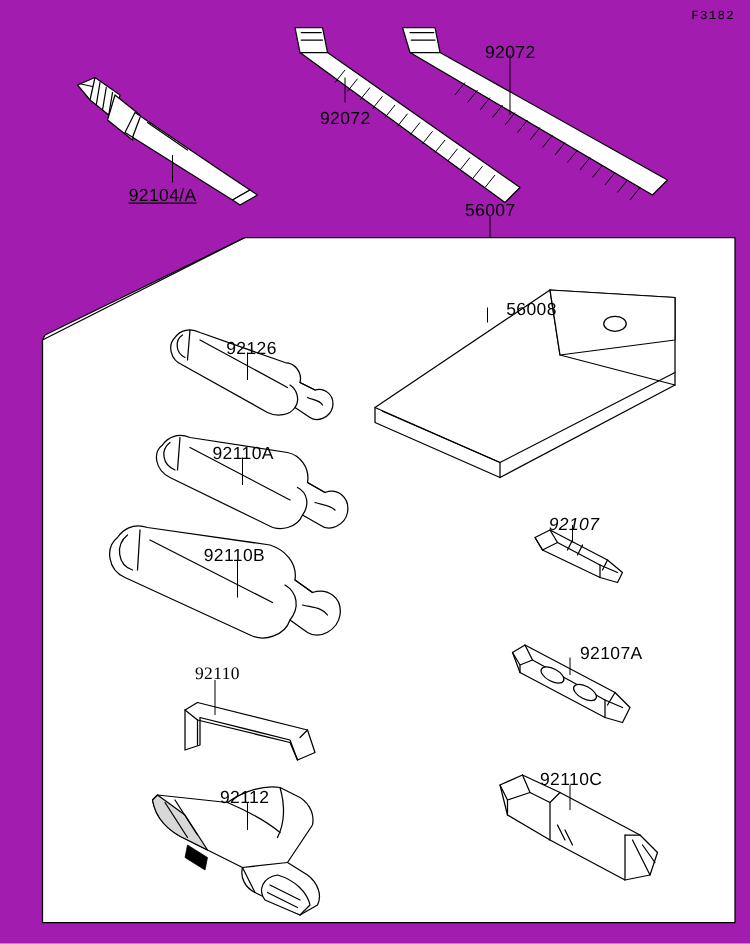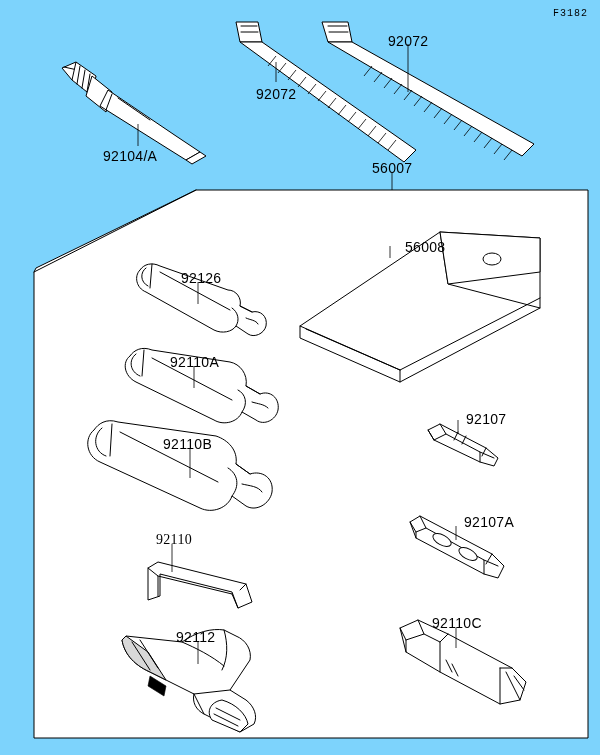--- a/index.html
+++ b/index.html
@@ -7,21 +7,21 @@
     padding: 0;
     background: #ffffff;
   }
   body {
     font-family: "Liberation Sans", sans-serif;
   }
   #page {
     position: relative;
     width: 600px;
     height: 755px;
-    background: #7dd3fc;
+    background: #a21caf;
     overflow: hidden;
   }
   .label {
     position: absolute;
     font-family: "Liberation Sans", sans-serif;
     font-size: 14px;
     color: #000000;
     white-space: nowrap;
     letter-spacing: 0.3px;
   }
@@ -253,27 +253,27 @@
       <path class="ln" d="M500 668 L512 668"></path>
       <path class="ln" d="M506 672 L520 700"></path>
       <path class="ln" d="M514 676 L524 690"></path>
       <path class="ln" d="M446 660 L452 672"></path>
       <path class="ln" d="M452 664 L458 676"></path>
     </g>
     <path class="leader" d="M456 628 L456 648"></path>
 
   </svg>
 
-  <div class="label" style="left:103px; top:148px;">92104/A</div>
+  <div class="label" style="left:103px; top:148px;text-decoration:underline;">92104/A</div>
   <div class="label" style="left:256px; top:86px;">92072</div>
   <div class="label" style="left:388px; top:33px;">92072</div>
   <div class="label" style="left:372px; top:160px;">56007</div>
   <div class="label" style="left:361px; top:239px;margin-left:44px;">56008</div>
   <div class="label" style="left:181px; top:270px;">92126</div>
   <div class="label" style="left:170px; top:354px;">92110A</div>
   <div class="label" style="left:163px; top:436px;">92110B</div>
   <div class="label" style="left:156px; top:532px;font-family:Liberation Serif, serif;">92110</div>
   <div class="label" style="left:176px; top:629px;">92112</div>
-  <div class="label" style="left:466px; top:411px;">92107</div>
+  <div class="label" style="left:439px; top:411px;font-style:italic;">92107</div>
   <div class="label" style="left:432px; top:514px;margin-left:32px;">92107A</div>
   <div class="label" style="left:432px; top:615px;">92110C</div>
 
 </div>
 
 </body></html>

